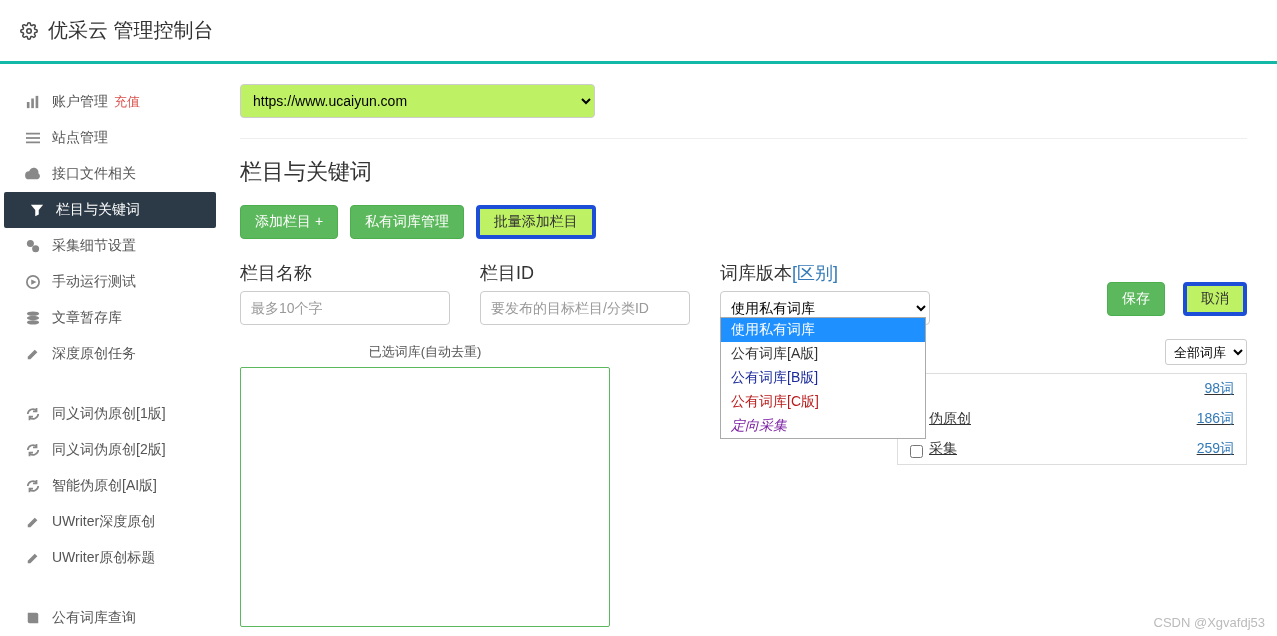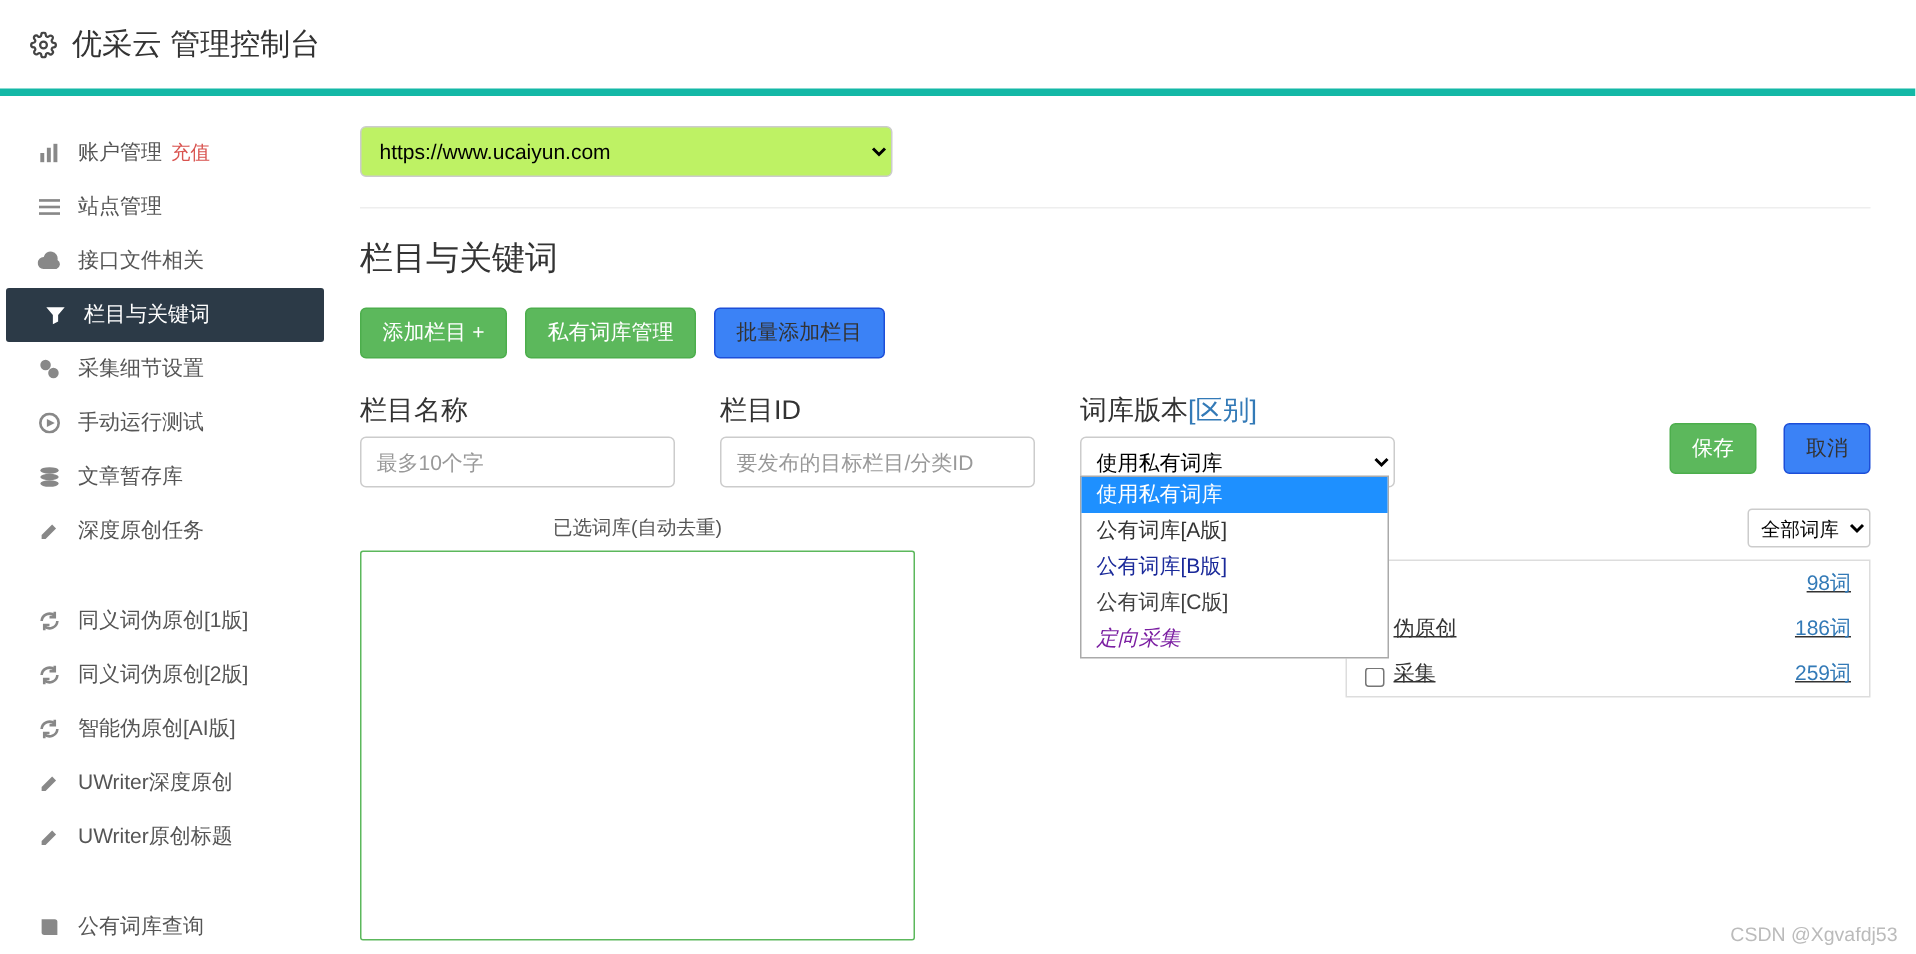--- a/index.html
+++ b/index.html
@@ -1,20 +1,20 @@
 <!DOCTYPE html>
 <html><head>
 <meta charset="utf-8">
 <style>
   * { box-sizing: border-box; margin: 0; padding: 0; }
   body { font-family: "Helvetica Neue", Helvetica, Arial, "PingFang SC", "Microsoft YaHei", sans-serif; font-size: 14px; color: #333; background: #fff; }
   .page { width: 1277px; height: 636px; position: relative; }
 
   
-  .topbar { height: 64px; padding: 0 20px; display: flex; align-items: center; border-bottom: 5px solid #14b8a6; }
+  .topbar { height: 64px; padding: 0 20px; display: flex; align-items: center; border-bottom: 3px solid #14b8a6; }
   .topbar .gear { width: 18px; height: 18px; margin-right: 10px; color: #444; }
   .topbar h1 { font-size: 20px; font-weight: 400; color: #333; }
 
   
   .layout { display: flex; }
   .sidebar { width: 220px; padding: 20px 0 0 0; }
   .side-item { display: flex; align-items: center; height: 36px; padding: 0 24px; color: #555; cursor: pointer; font-size: 14px; }
   .side-item .sicon { width: 18px; margin-right: 10px; display: inline-flex; align-items: center; justify-content: center; color: #888; }
   .side-item.active { background: #2c3a47; color: #fff; border-radius: 2px; margin: 0 4px; }
   .side-item.active .sicon { color: #fff; }
@@ -24,41 +24,41 @@
   .main { flex: 1; padding: 20px 30px 0 20px; }
   .url-row { margin-bottom: 20px; }
   .url-select { width: 355px; height: 34px; border: 1px solid #ccc; border-radius: 4px; padding: 4px 8px; font-size: 14px; background: #bef264; }
   .hr { border: none; border-top: 1px solid #eee; margin: 0 0 18px 0; }
 
   .section-title { font-size: 22px; font-weight: 400; margin-bottom: 18px; color: #333; }
 
   .btn { display: inline-flex; align-items: center; height: 34px; padding: 0 14px; border-radius: 4px; font-size: 14px; cursor: pointer; border: 1px solid transparent; }
   .btn + .btn { margin-left: 8px; }
   .btn-success { background: #5cb85c; color: #fff; border-color: #4cae4c; }
-  .btn-default { background: #3b82f6; color: #333; border: 1px solid #1d4ed8; text-align: center; }
+  .btn-default { background: #bef264; color: #333; border: 4px solid #1d4ed8; text-align: center; }
   .btn-row { margin-bottom: 22px; }
 
   .form-row { display: flex; align-items: flex-start; gap: 30px; position: relative; }
   .field { display: flex; flex-direction: column; }
   .field label { font-size: 18px; color: #333; margin-bottom: 6px; }
   .field label .link { color: #337ab7; }
   .input { height: 34px; border: 1px solid #ccc; border-radius: 4px; padding: 0 10px; font-size: 14px; background: #fff; color: #555; }
   .input::placeholder { color: #999; }
   .select { height: 34px; border: 1px solid #ccc; border-radius: 4px; padding: 0 6px; font-size: 14px; background: #fff; }
   .field.name { width: 210px; }
   .field.id { width: 210px; }
   .field.version { width: 210px; position: relative; }
   .actions-right { margin-left: auto; display: flex; gap: 10px; padding-top: 21px; }
 
   
   .dropdown-open { position: absolute; top: 56px; left: 0; width: 206px; background: #fff; border: 1px solid #aaa; z-index: 10; }
   .dropdown-open .opt { padding: 3px 10px; font-size: 14px; cursor: pointer; }
   .dropdown-open .opt.sel { background: #1e90ff; color: #fff; }
   .opt.c-b { color: #1b2a9a; }
-  .opt.c-c { color: #404040; }
+  .opt.c-c { color: #b91c1c; }
   .opt.c-d { color: #7b1fa2; font-style: italic; }
 
   
   .lower { display: flex; margin-top: 18px; gap: 48px; align-items: flex-start; }
   .panel-left { flex: 1; max-width: 370px; }
   .panel-left .caption { text-align: center; font-size: 13px; color: #555; margin-bottom: 6px; }
   .panel-box { border: 1px solid #5cb85c; height: 260px; border-radius: 2px; background: #fff; }
 
   .panel-right { width: 350px; margin-left: auto; position: relative; }
   .right-select { position: absolute; top: -4px; right: 0; height: 26px; font-size: 13px; border: 1px solid #ccc; border-radius: 3px; background: #fff; padding: 0 4px; }

